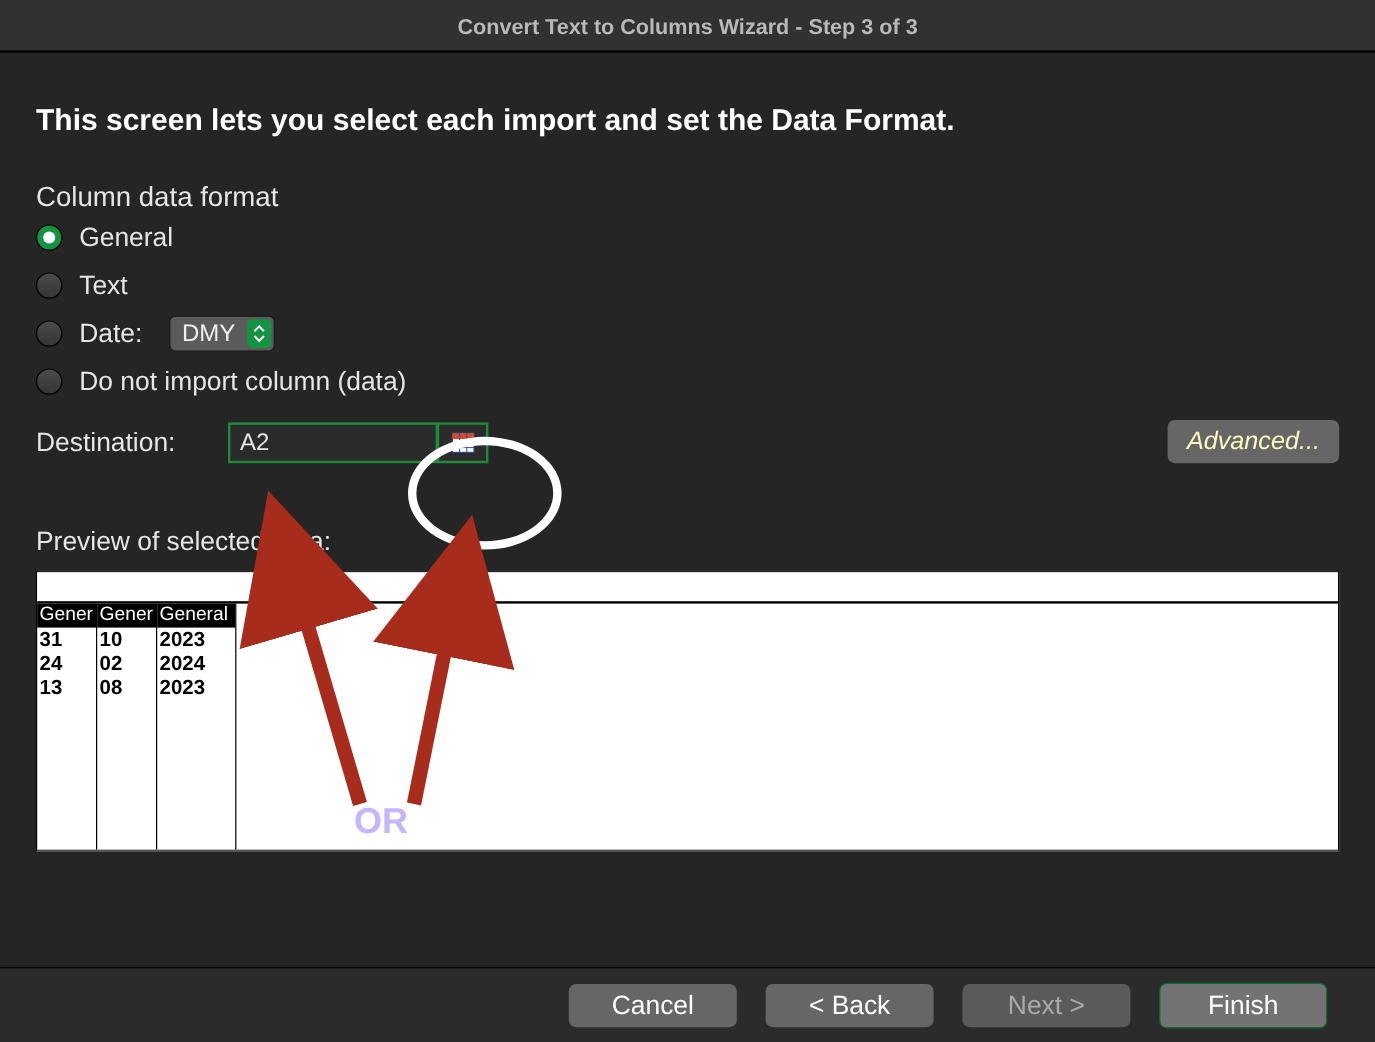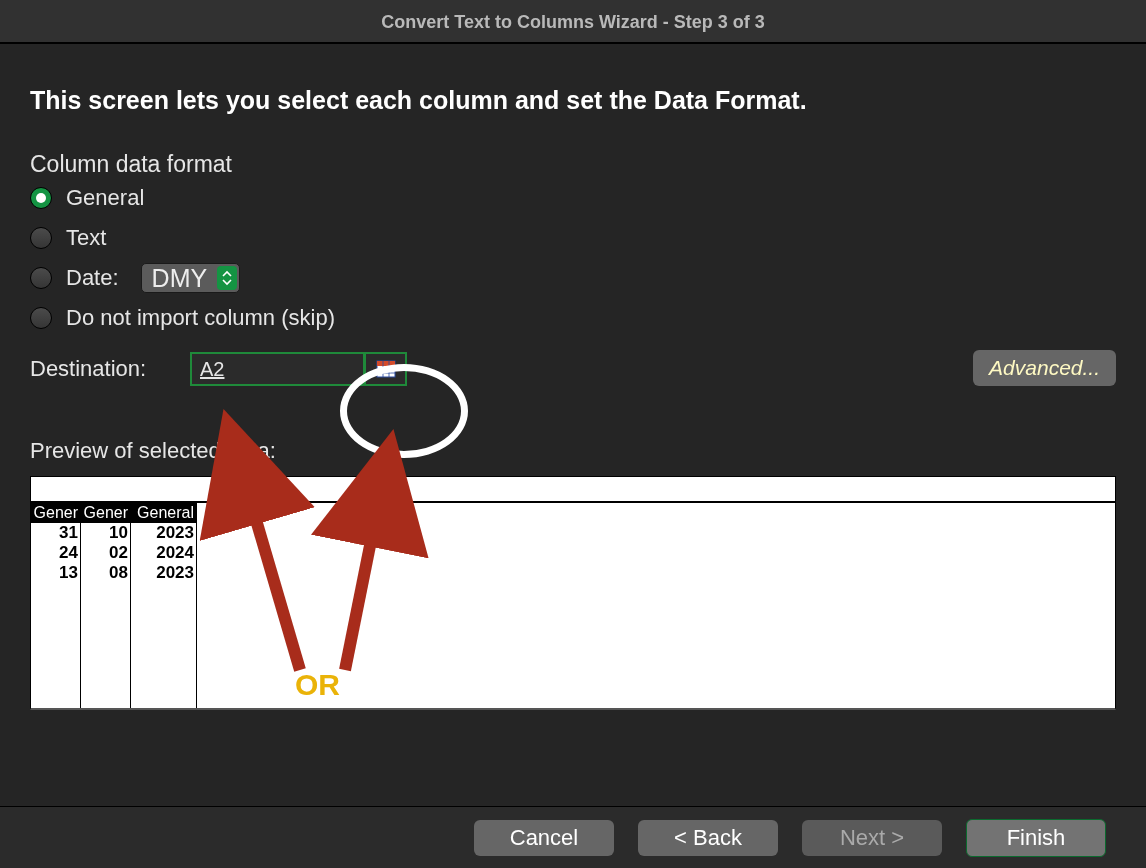--- a/index.html
+++ b/index.html
@@ -67,21 +67,21 @@
   }
   .date-select {
     display: inline-flex;
     align-items: center;
     background: #5b5b5b;
     border: 1px solid #1a1a1a;
     border-radius: 5px;
     height: 30px;
     padding: 0 2px 0 10px;
     margin-left: 22px;
-    font-size: 25px;
+    font-size: 20px;
     color: #eee;
   }
   .stepper {
     background: #149443;
     width: 20px;
     height: 24px;
     border-radius: 4px;
     margin-left: 10px;
     display: flex;
     flex-direction: column;
@@ -98,21 +98,20 @@
     position: relative;
   }
   .dest-label {
     font-size: 22px;
     width: 160px;
   }
   .dest-input-wrap {
     position: relative;
     display: flex;
     align-items: center;
-    text-decoration: underline;
   }
   .dest-input {
     width: 175px;
     height: 34px;
     background: #2b2b2b;
     border: 2px solid #1f8a3a;
     color: #e6e6e6;
     font-size: 20px;
     padding: 0 8px;
     font-family: inherit;
@@ -165,21 +164,20 @@
     position: absolute;
     top: 26px;
     left: 0;
     display: flex;
     height: calc(100% - 26px);
   }
   .preview-col {
     border-right: 1px solid #000;
     display: flex;
     flex-direction: column;
-    text-align: right;
   }
   .preview-col-header {
     background: #000;
     color: #fff;
     height: 20px;
     overflow: hidden;
     white-space: nowrap;
     font-size: 16px;
     padding: 0 2px;
   }
@@ -228,34 +226,34 @@
     position: absolute;
     pointer-events: none;
   }
   .circle {
     position: absolute;
     border: 7px solid #fff;
     border-radius: 50%;
   }
   .or-text {
     position: absolute;
-    color: #eab308;
+    color: #c4b5fd;
     font-weight: 800;
     font-size: 30px;
     font-family: Arial, sans-serif;
   }
 </style>
 </head>
 <body>
 
 <div class="titlebar">Convert Text to Columns Wizard - Step 3 of 3</div>
 
 <div class="content">
 
-  <div class="instruction">This screen lets you select each column and set the Data Format.</div>
+  <div class="instruction">This screen lets you select each import and set the Data Format.</div>
 
   <div class="section-label">Column data format</div>
 
   <div class="radio-group">
     <div class="radio-row">
       <span class="radio selected"></span>
       <span>General</span>
     </div>
     <div class="radio-row">
       <span class="radio"></span>
@@ -269,21 +267,21 @@
         <span class="stepper">
           <svg width="12" height="18" viewBox="0 0 12 18">
             <path d="M2 7 L6 3 L10 7" stroke="#fff" stroke-width="1.6" fill="none"></path>
             <path d="M2 11 L6 15 L10 11" stroke="#fff" stroke-width="1.6" fill="none"></path>
           </svg>
         </span>
       </span>
     </div>
     <div class="radio-row">
       <span class="radio"></span>
-      <span>Do not import column (skip)</span>
+      <span>Do not import column (data)</span>
     </div>
   </div>
 
   <div class="dest-row">
     <span class="dest-label">Destination:</span>
     <span class="dest-input-wrap">
       <input class="dest-input" value="A2" style="">
       <span class="dest-picker">
         <svg width="20" height="18" viewBox="0 0 20 18">
           <rect x="1" y="1" width="18" height="16" fill="#fff" stroke="#2a4aa0" stroke-width="1"></rect>

